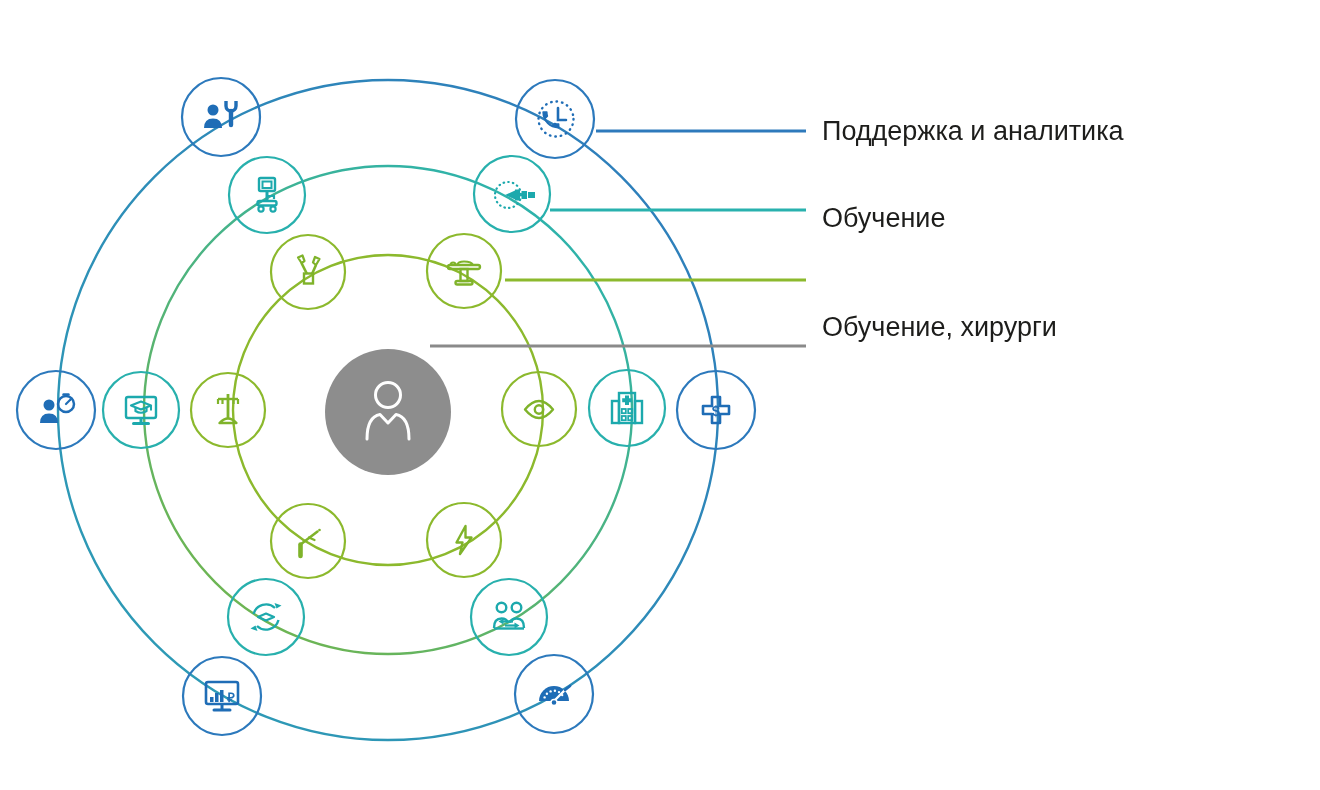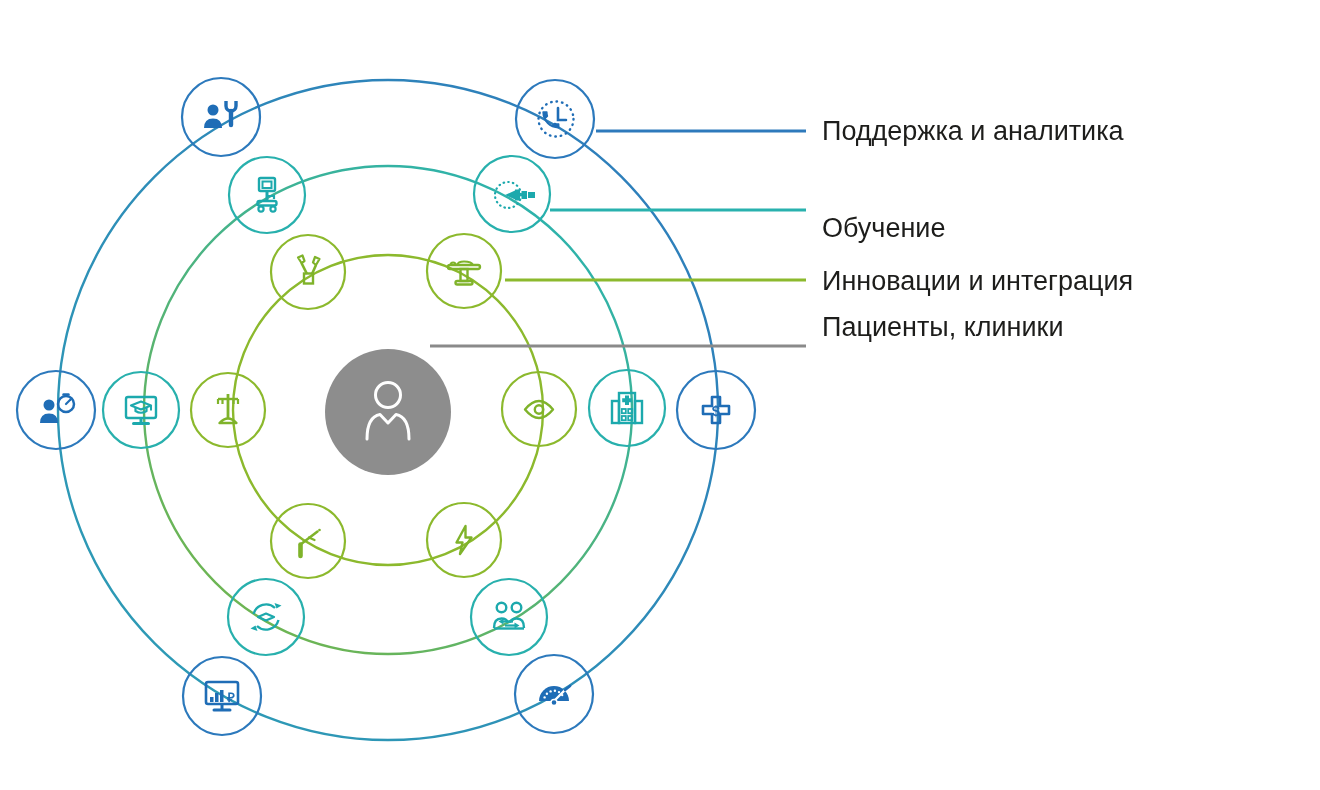--- a/index.html
+++ b/index.html
@@ -217,19 +217,18 @@
   <g>
     <circle cx="388" cy="412" r="63" fill="#8d8d8d"></circle>
     <g transform="translate(388,412)" fill="none" stroke="#ffffff" stroke-width="3" stroke-linejoin="round" stroke-linecap="round">
       <circle cx="0" cy="-17" r="12.5"></circle>
       <path d="M-21,27 Q-21,5 -8,2.5 L0,11 8,2.5 Q21,5 21,27"></path>
     </g>
   </g>
 </svg>
 
 <div class="lbl" style="left:822px;top:114px;text-align:right;">Поддержка и аналитика</div>
-<div class="lbl" style="left:822px;top:211px;text-align:right;">Обучение</div>
-<div class="lbl" style="left:822px;top:264px;">Инновации и интеграция</div>
+<div class="lbl" style="left:822px;top:201px;text-align:right;">Обучение</div>
 <div class="lbl lbl-multi" style="left:822px;top:309px;">
-  <div>Пациенты, клиники</div>
+  <div>Обучение, хирурги</div>
 </div>
 
 </div>
 
 </body></html>

